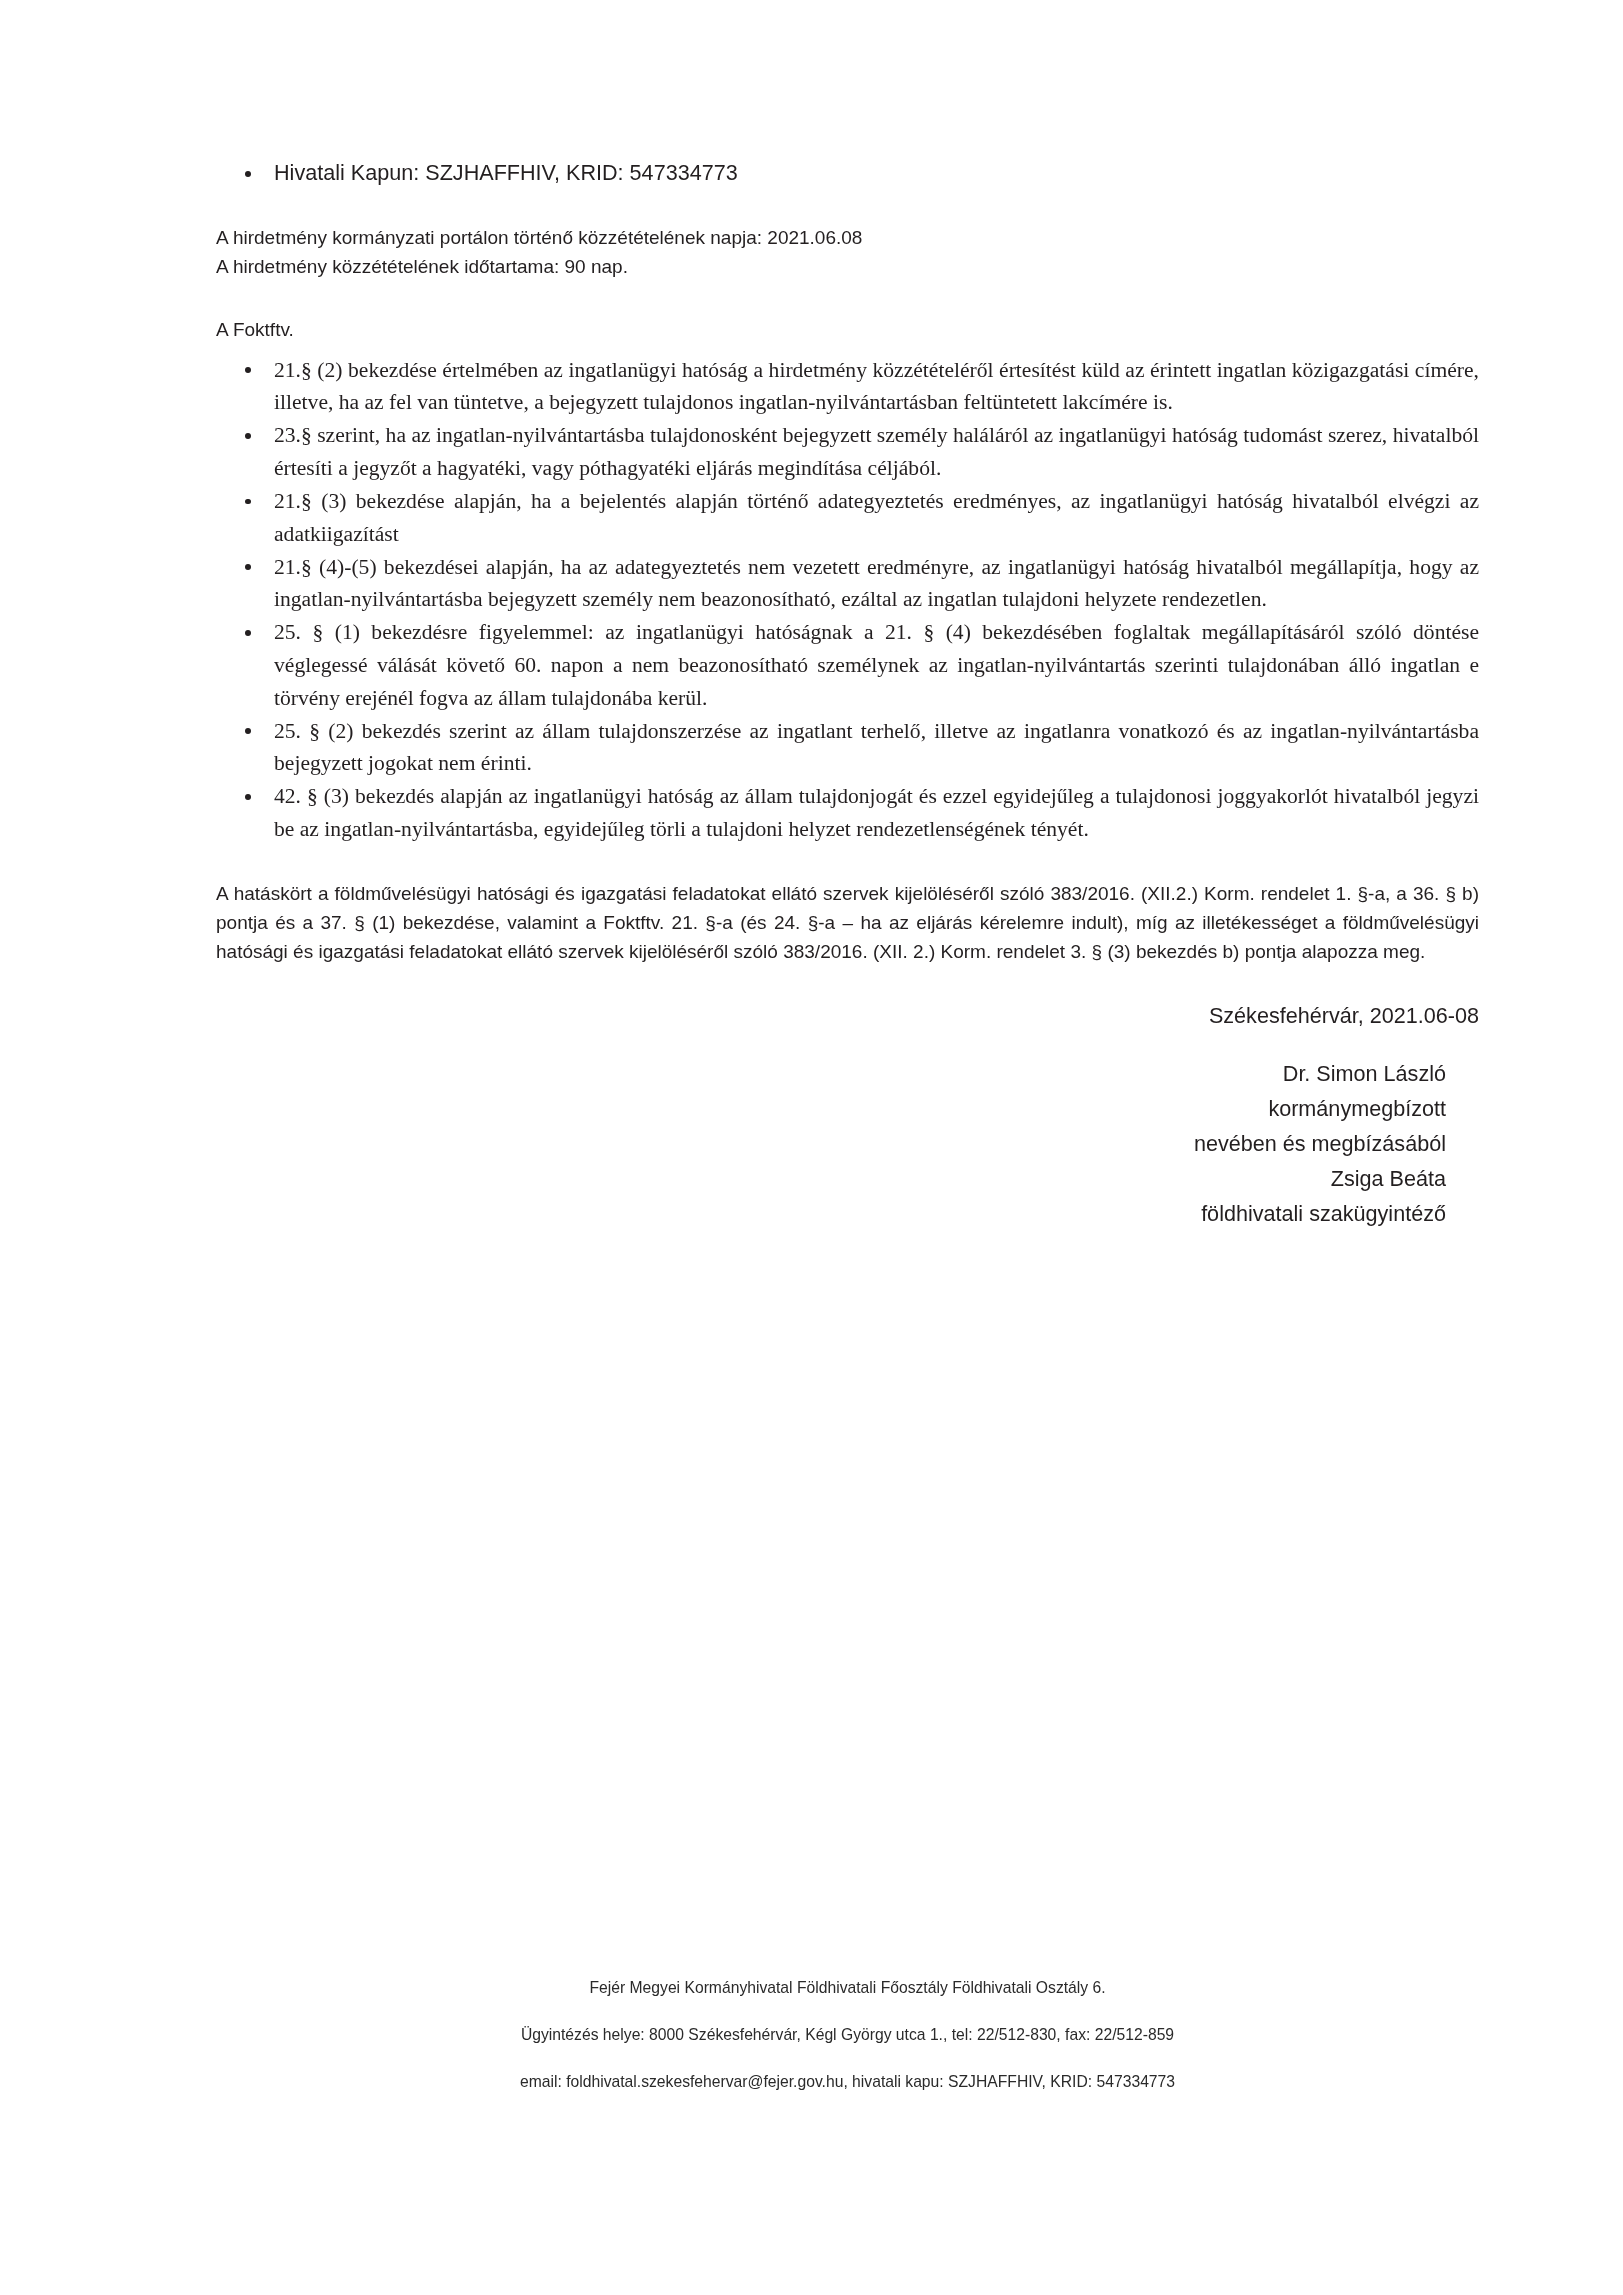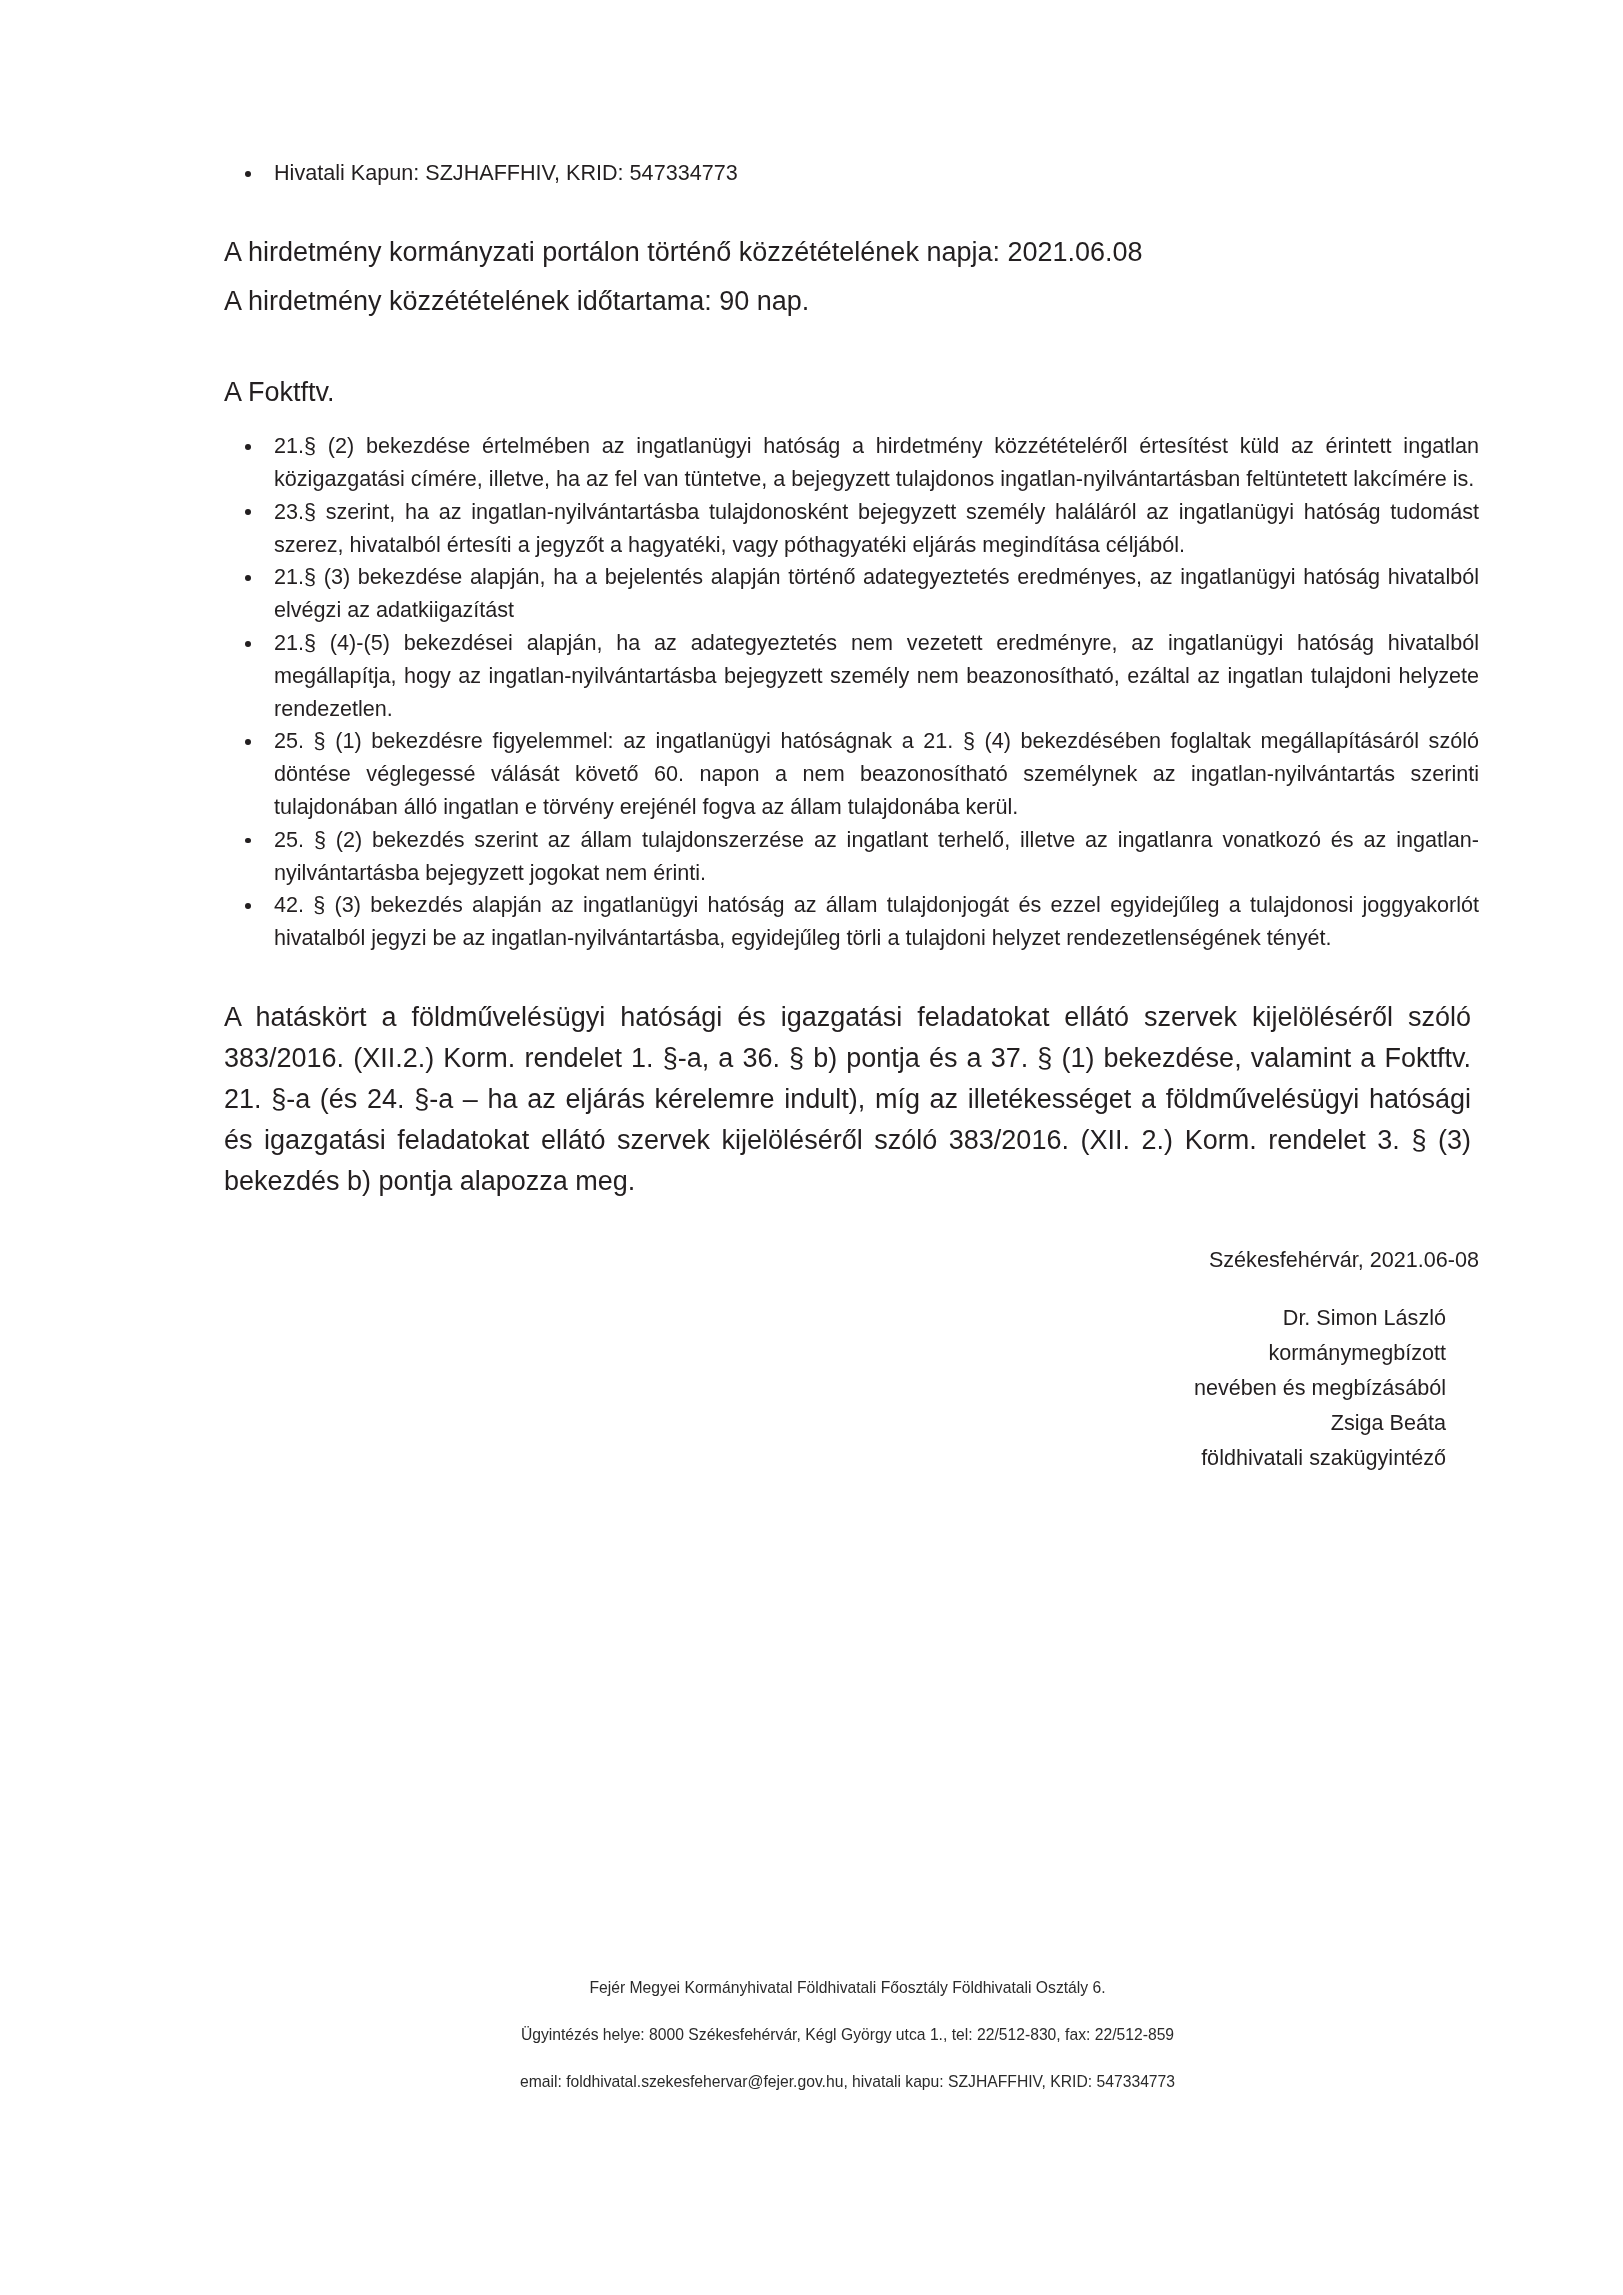--- a/index.html
+++ b/index.html
@@ -47,30 +47,31 @@
     top: 13.7px;
     width: 5.9px;
     height: 5.9px;
     border-radius: 50%;
     background: #231f20;
   }
   .top-bullet li {
     text-align: left;
   }
   p.para {
-    font-size: 27px;
+    font-size: 19px;
     line-height: 1.52;
-    margin: 8px;
+    margin: 0;
     text-align: justify;
   }
   .gap-lg { height: 34px; }
   .gap-sm { height: 9.2px; }
 
   .list-main > li {
     margin-bottom: 3.9px;
+    font-family: Liberation Serif, serif;
   }
   .list-main .sub-para {
     display: block;
     margin-top: 1.3px;
     text-align: justify;
   }
 
   .justified-block p {
     text-align: justify;
   }

